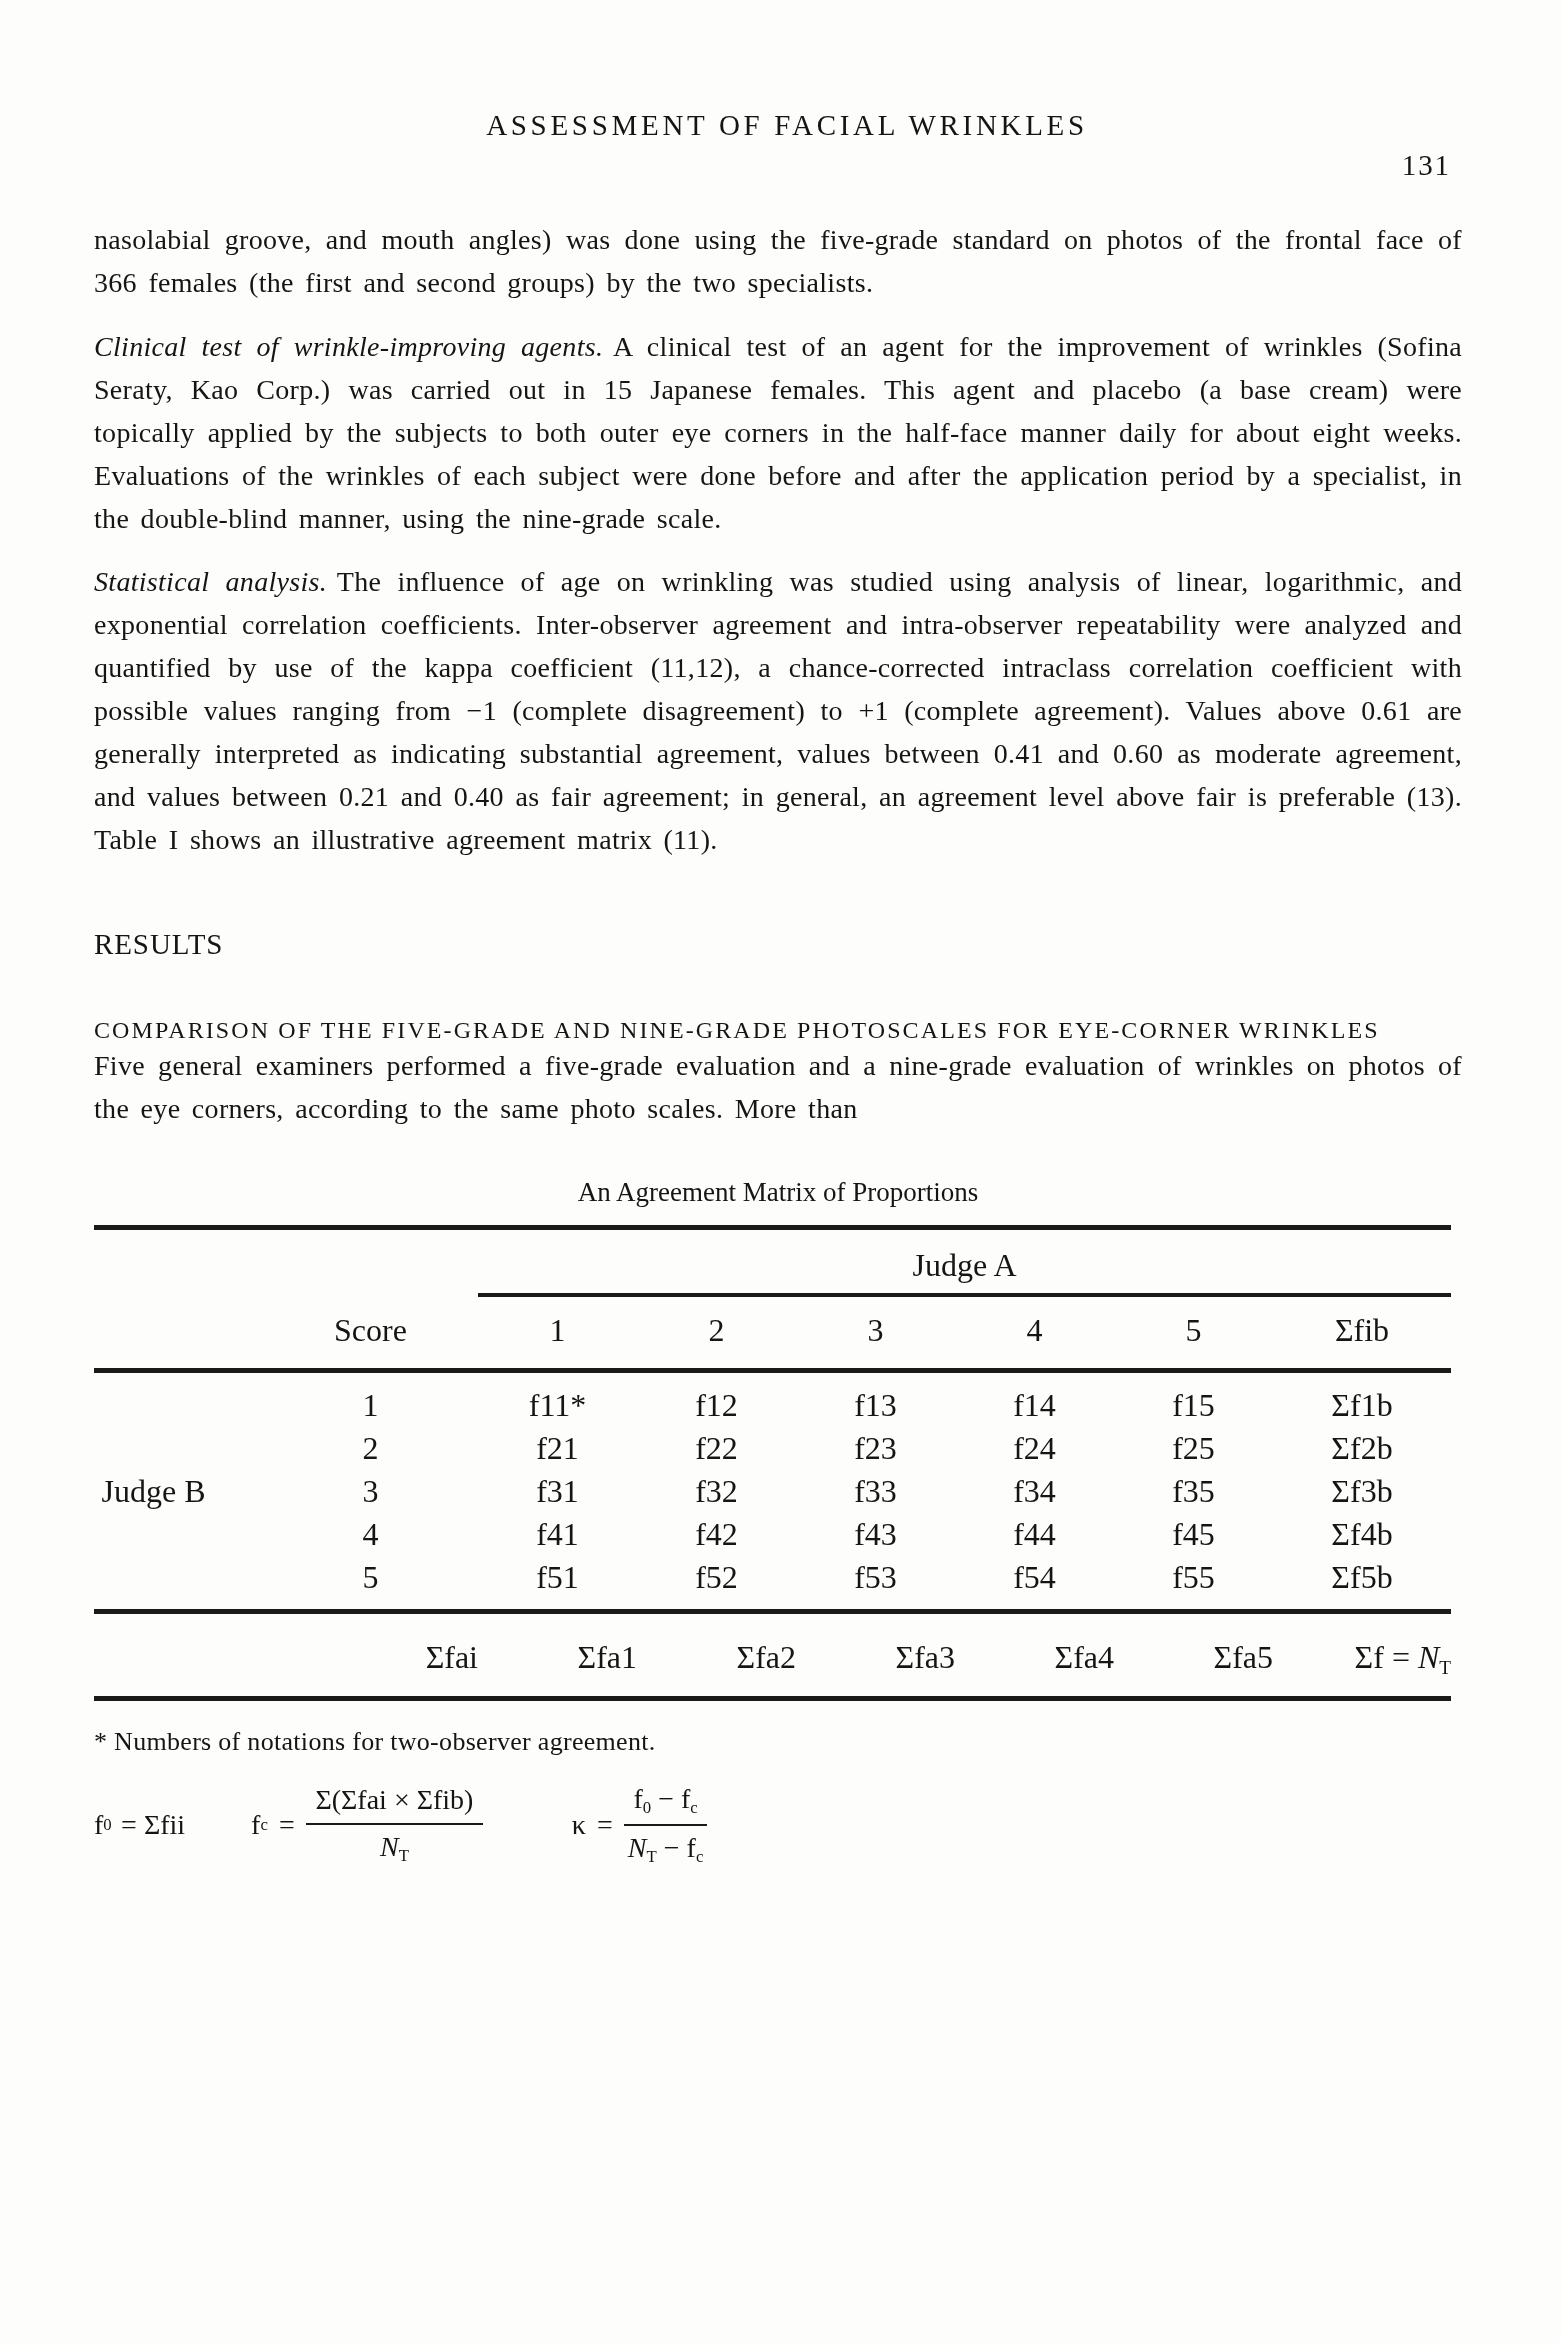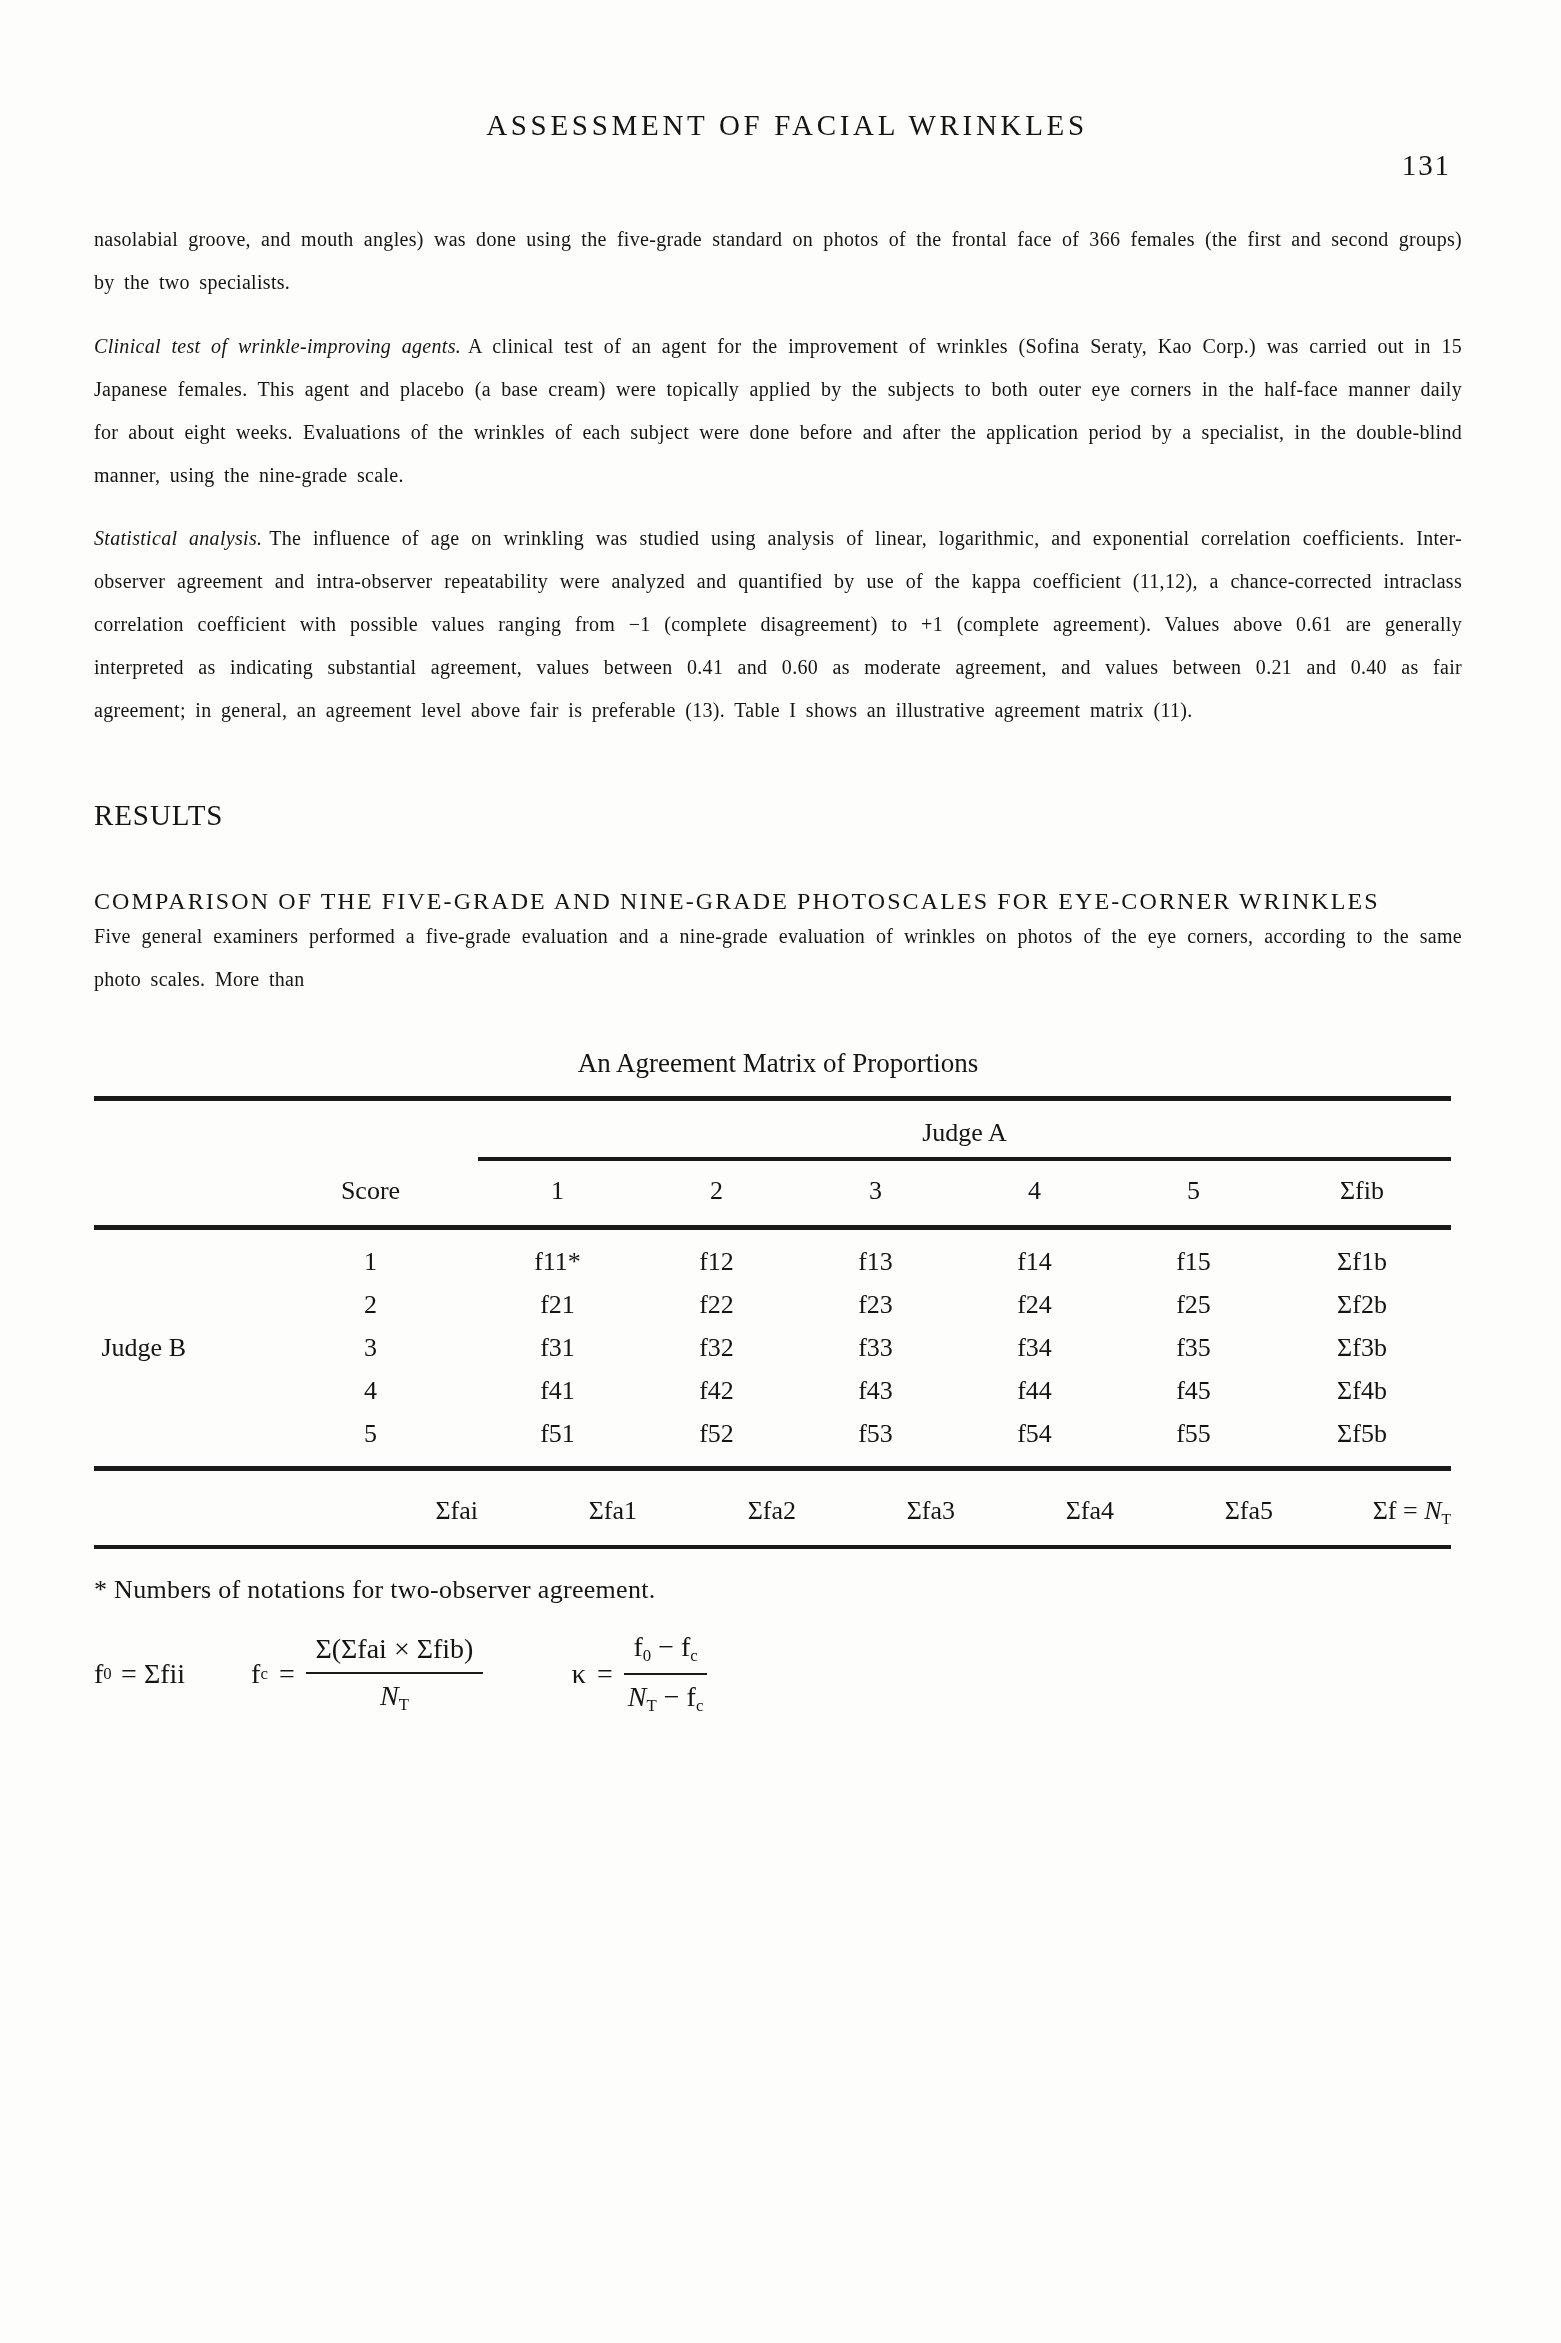--- a/index.html
+++ b/index.html
@@ -29,21 +29,21 @@
     margin-top: 38px;
   }
   
   .content {
     position: absolute;
     left: 94px; top: 218px;
     width: 1368px;
   }
   p.body {
     margin: 0 0 20.6px 0;
-    font-size: 20px;
+    font-size: 28px;
     line-height: 43px;
     text-align: justify;
     letter-spacing: 0.3px;
     word-spacing: 4.2px;
   }
   .lead { font-style: italic; margin-right: 0.35em; }
   .results-heading {
     margin-top: 67px;
     font-size: 29px;
     letter-spacing: 0.9px;
@@ -58,21 +58,21 @@
 
   
   .tbl-wrap { margin-top: 43px; }
   .tbl-title { text-align: center; font-size: 27px; line-height: 39px; }
   .tbl-subtitle { text-align: center; font-size: 27px; line-height: 39px; }
   .tbl {
     display: grid;
     grid-template-columns: 169px 215px 159px 159px 159px 159px 159px 178px;
     width: 1368px;
     margin-top: 13px;
-    font-size: 26px;
+    font-size: 32px;
   }
   .rule-full { grid-column: 1 / -1; height: 4.7px; background: #1a1a1a; }
   .rule-a    { grid-column: 3 / -1; height: 3.7px; background: #1a1a1a; }
   .judge-a-cell {
     grid-column: 3 / -1;
     text-align: center;
     padding: 17px 0 9.4px 0;
   }
   .hdr-cell { text-align: center; padding: 15px 0 19px 0; }
   .cell { text-align: center; padding: 6.6px 0; line-height: 30px; }

